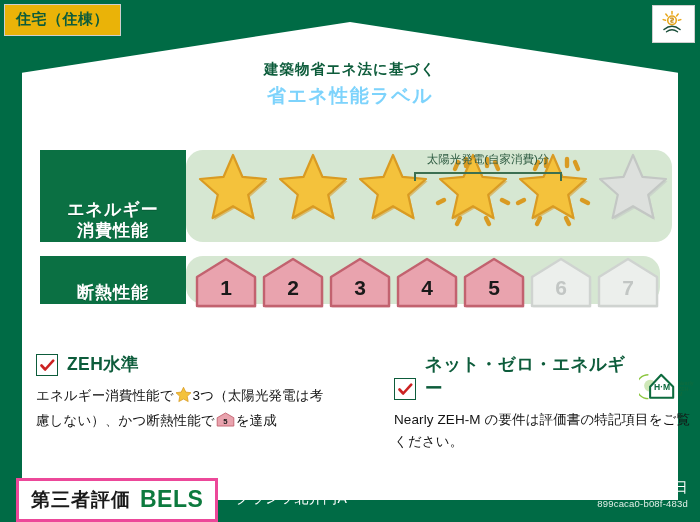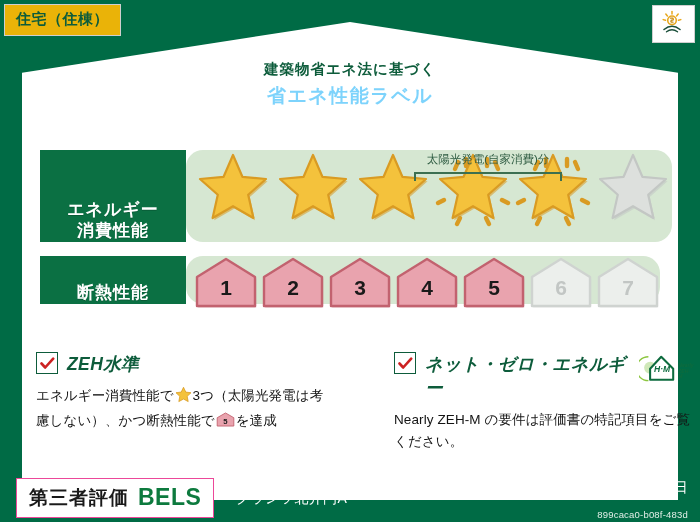--- a/index.html
+++ b/index.html
@@ -110,55 +110,55 @@
     position:absolute;left:0;right:0;bottom:8px;
     text-align:center;font-size:21px;font-weight:bold;
     pointer-events:none;
   }
   .house-cell.on .house-num{color:#1a1a1a;}
   .house-cell.off .house-num{color:#c2c6c4;}
   
   .note-col{position:absolute;top:352px;z-index:4;}
   #note-left{left:36px;width:300px;}
   #note-right{left:378px;width:300px;margin-left:16px;}
-  .note-head{display:flex;align-items:flex-start;gap:9px;margin-bottom:9px;font-style:italic;}
+  .note-head{display:flex;align-items:flex-end;gap:9px;margin-bottom:9px;}
   .checkbox{
     width:20px;height:20px;border:1.6px solid #0d5c3b;background:#fff;
     display:flex;align-items:center;justify-content:center;flex:0 0 20px;
   }
   .note-title{font-size:17.5px;font-weight:bold;color:#0d5c3b;letter-spacing:0.4px;}
   .note-body{
     font-size:13.5px;color:#141414;line-height:1.62;letter-spacing:0.1px;
   }
   .inline-ico{display:inline-block;vertical-align:-3px;margin:0 1px;}
   
   #zeh-logo{display:flex;align-items:flex-end;gap:2px;margin-left:4px;}
   #zeh-logo .zl-txt{
     font-size:5px;font-weight:bold;color:#0d6b3e;line-height:1.05;
     text-align:left;padding-bottom:3px;
   }
   
   #footer{position:absolute;left:0;bottom:0;width:700px;height:52px;z-index:6;}
   #bels-plate{
     position:absolute;left:16px;top:8px;
-    background:#fff;border:1px solid #ec4899;
+    background:#fff;border:3px solid #ec4899;
     padding:5px 12px 6px 12px;
     display:flex;align-items:center;gap:9px;
   }
   #bels-plate .ja{font-size:19px;font-weight:bold;color:#1a1a1a;letter-spacing:1px;}
   #bels-plate .en{font-size:23px;font-weight:bold;color:#0d7a3e;letter-spacing:0.5px;}
   #building-name{
     position:absolute;left:236px;top:20px;
     font-size:14px;color:#ffffff;letter-spacing:0.3px;
   }
   #eval-block{
     position:absolute;right:12px;top:9px;text-align:right;
   }
   #eval-date{font-size:14px;color:#ffffff;letter-spacing:0.3px;}
-  #eval-id{font-size:9.5px;color:#e2efe8;letter-spacing:0.2px;margin-top:12px;}
+  #eval-id{font-size:9.5px;color:#e2efe8;letter-spacing:0.2px;margin-top:1px;}
 </style>
 </head>
 <body>
 
 <div id="label">
 
   <div id="inner-panel"></div>
 
   <div id="house-type-tag">
     <span>住宅（住棟）</span>

